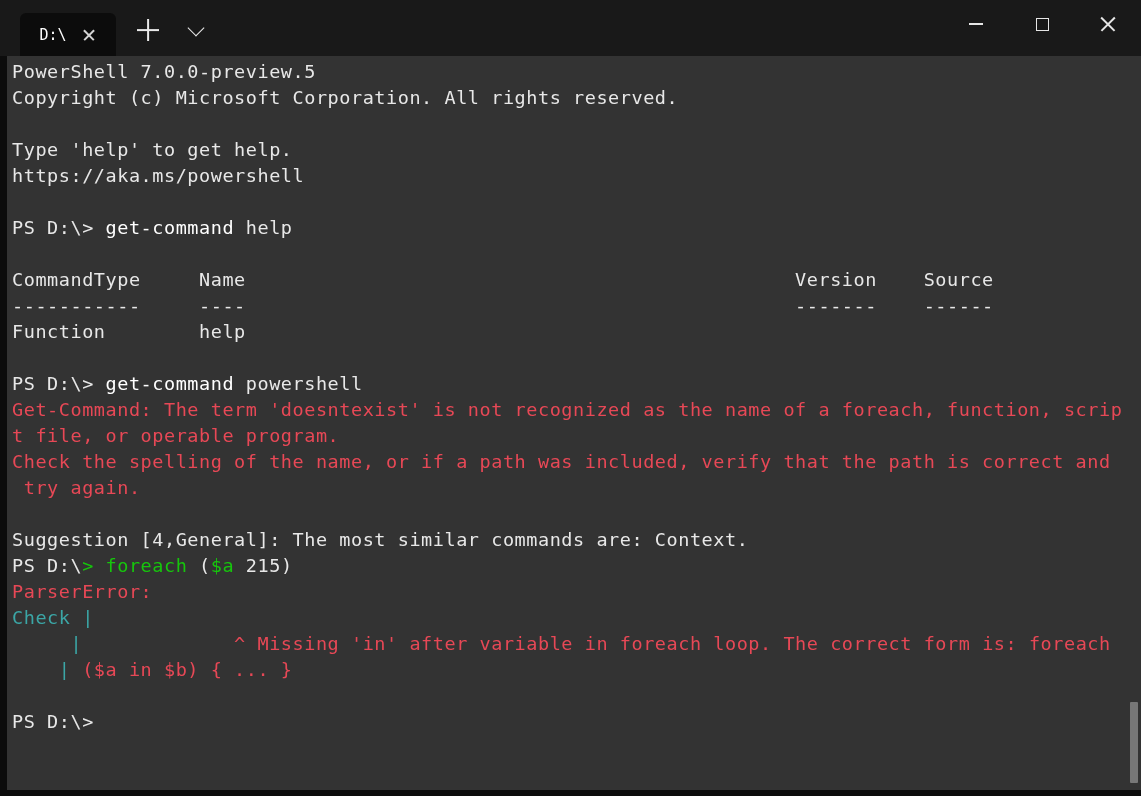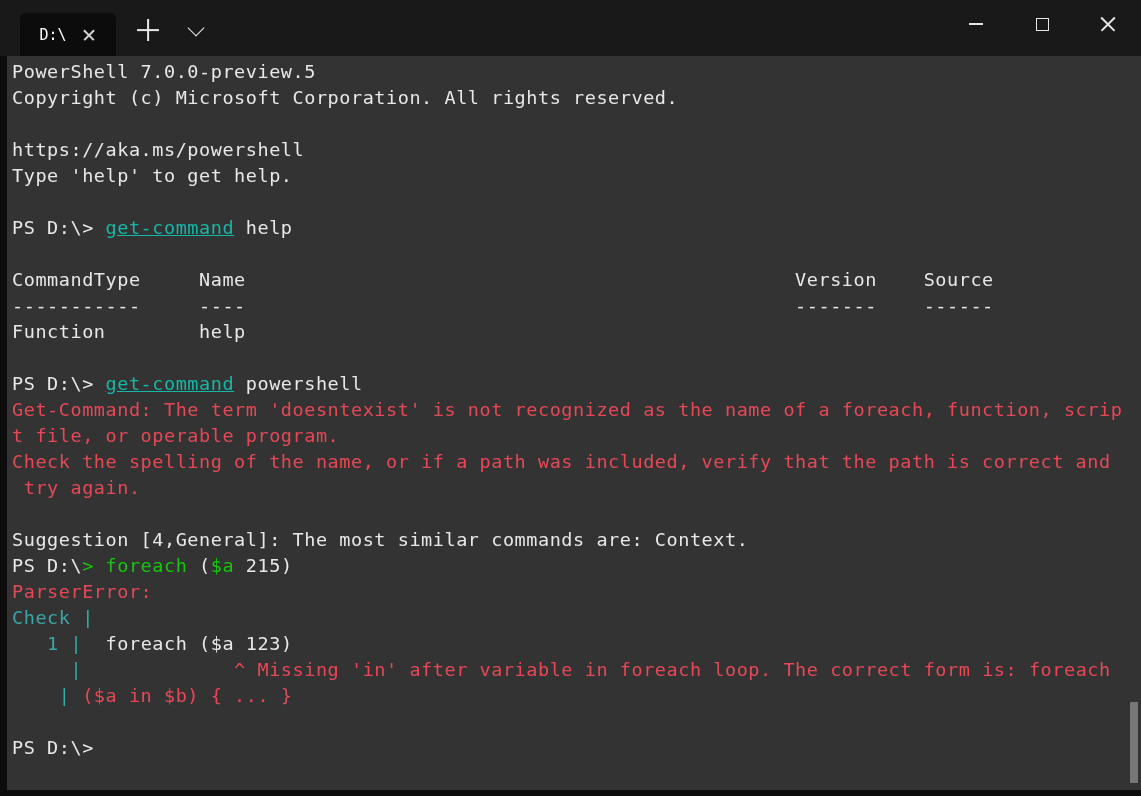--- a/index.html
+++ b/index.html
@@ -174,21 +174,21 @@
     height: 26px;
     line-height: 26px;
     font-size: 18.5px;
     font-family: "DejaVu Sans Mono", "Liberation Mono", monospace;
     color: #cccccc;
     white-space: pre;
     letter-spacing: 0.55px;
   }
 
   .c-white  { color: #e8e8e8; }
-  .c-yellow { color: #14b8a6; text-decoration: underline; }
+  .c-yellow { color: #ffffff; }
   .c-red    { color: #e74856; }
   .c-green  { color: #16c60c; }
   .c-cyan   { color: #3ba6a6; }
 
   
   .scrollbar {
     position: absolute;
     right: 2px;
     top: 0;
     bottom: 0;
@@ -238,40 +238,39 @@
       </div>
     </div>
   </div>
 
   <div class="term-wrap">
     <div class="term">
       <div class="lines" id="lines">
           <div class="ln"><span class="c-white">PowerShell 7.0.0-preview.5</span></div>
           <div class="ln"><span class="c-white">Copyright (c) Microsoft Corporation. All rights reserved.</span></div>
           <div class="ln"><span class="c-white"> </span></div>
+          <div class="ln"><span class="c-white">Type 'help' to get help.</span></div>
           <div class="ln"><span class="c-white">https://aka.ms/powershell</span></div>
-          <div class="ln"><span class="c-white">Type 'help' to get help.</span></div>
           <div class="ln"><span class="c-white"> </span></div>
           <div class="ln"><span class="c-white">PS D:\&gt; </span><span class="c-yellow">get-command</span><span class="c-white"> help</span></div>
           <div class="ln"><span class="c-white"> </span></div>
           <div class="ln"><span class="c-white">CommandType     Name                                               Version    Source</span></div>
           <div class="ln"><span class="c-white">-----------     ----                                               -------    ------</span></div>
           <div class="ln"><span class="c-white">Function        help</span></div>
           <div class="ln"><span class="c-white"> </span></div>
           <div class="ln"><span class="c-white">PS D:\&gt; </span><span class="c-yellow">get-command</span><span class="c-white"> powershell</span></div>
           <div class="ln"><span class="c-red">Get-Command: The term 'doesntexist' is not recognized as the name of a foreach, function, scrip</span></div>
           <div class="ln"><span class="c-red">t file, or operable program.</span></div>
           <div class="ln"><span class="c-red">Check the spelling of the name, or if a path was included, verify that the path is correct and</span></div>
           <div class="ln"><span class="c-red"> try again.</span></div>
           <div class="ln"><span class="c-white"> </span></div>
           <div class="ln"><span class="c-white">Suggestion [4,General]: The most similar commands are: Context.</span></div>
           <div class="ln"><span class="c-white">PS D:\</span><span class="c-green">&gt;</span><span class="c-white"> </span><span class="c-green">foreach</span><span class="c-white"> (</span><span class="c-green">$a</span><span class="c-white"> 215)</span></div>
           <div class="ln"><span class="c-red">ParserError:</span></div>
           <div class="ln"><span class="c-cyan">Check </span><span class="c-cyan">|</span></div>
-          <div class="ln"><span class="c-white">   </span><span class="c-cyan">1</span><span class="c-white"> </span><span class="c-cyan">|</span><span class="c-white">  foreach ($a 123)</span></div>
           <div class="ln"><span class="c-white">     </span><span class="c-cyan">|</span><span class="c-red">             ^ Missing 'in' after variable in foreach loop. The correct form is: foreach</span></div>
           <div class="ln"><span class="c-white">    </span><span class="c-cyan">|</span><span class="c-red"> ($a in $b) { ... }</span></div>
           <div class="ln"><span class="c-white"> </span></div>
           <div class="ln"><span class="c-white">PS D:\&gt;</span></div>
         </div>
       <div class="scrollbar">
         <div class="scroll-thumb" id="scroll-thumb" style="top: 88%; height: 11%;"></div>
       </div>
     </div>
   </div>

